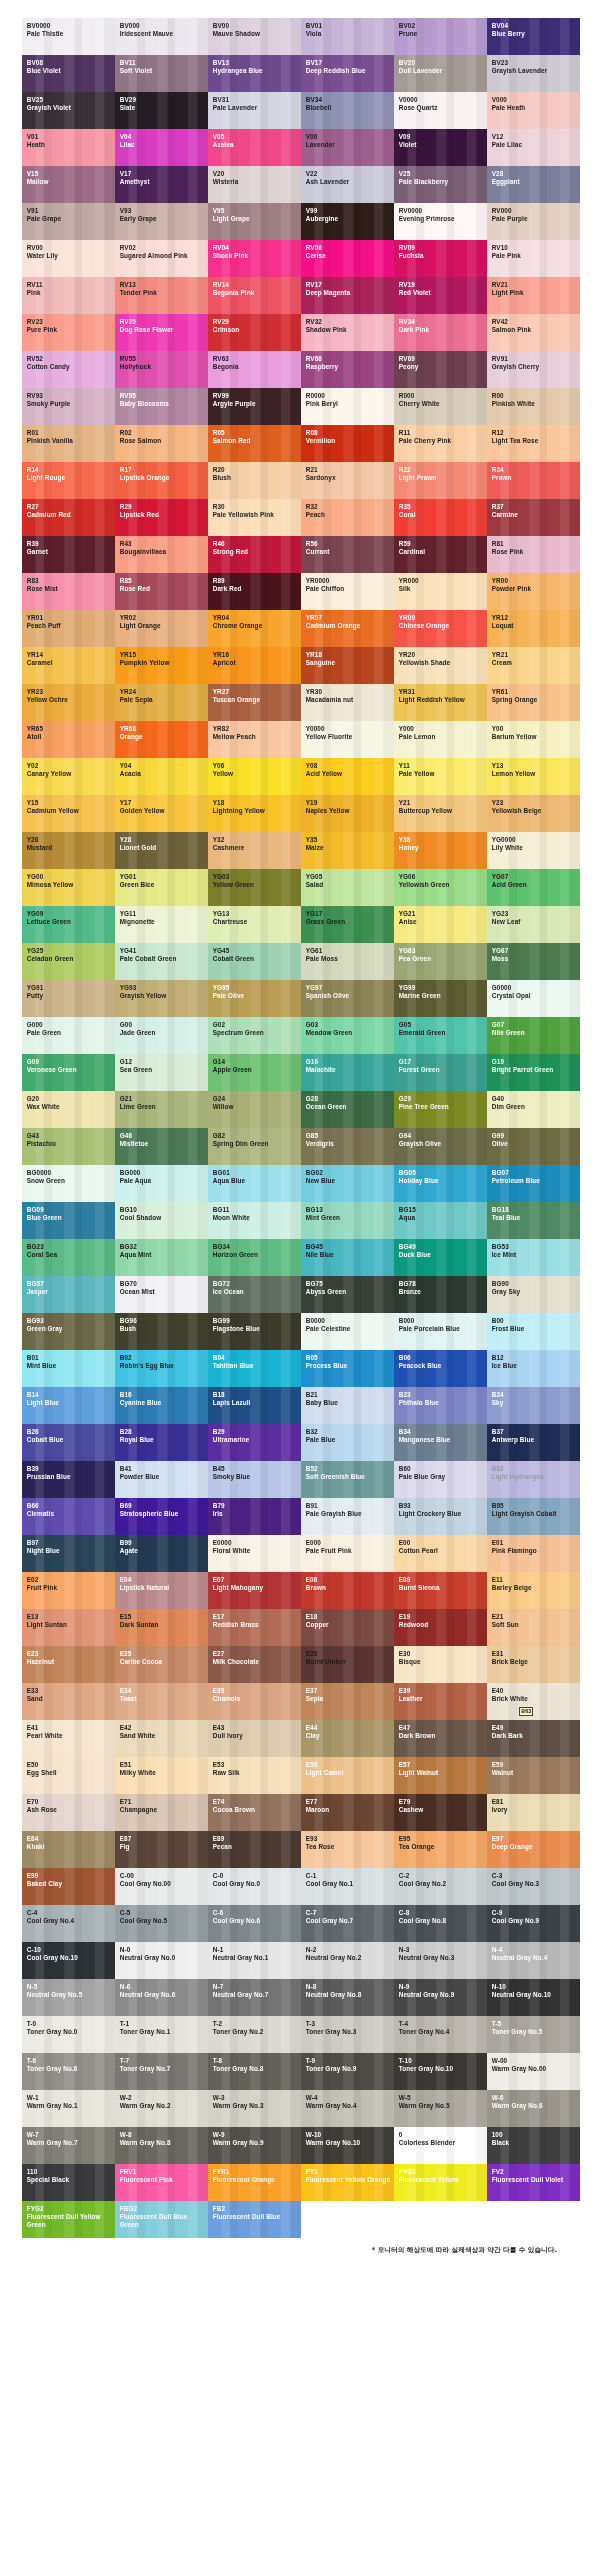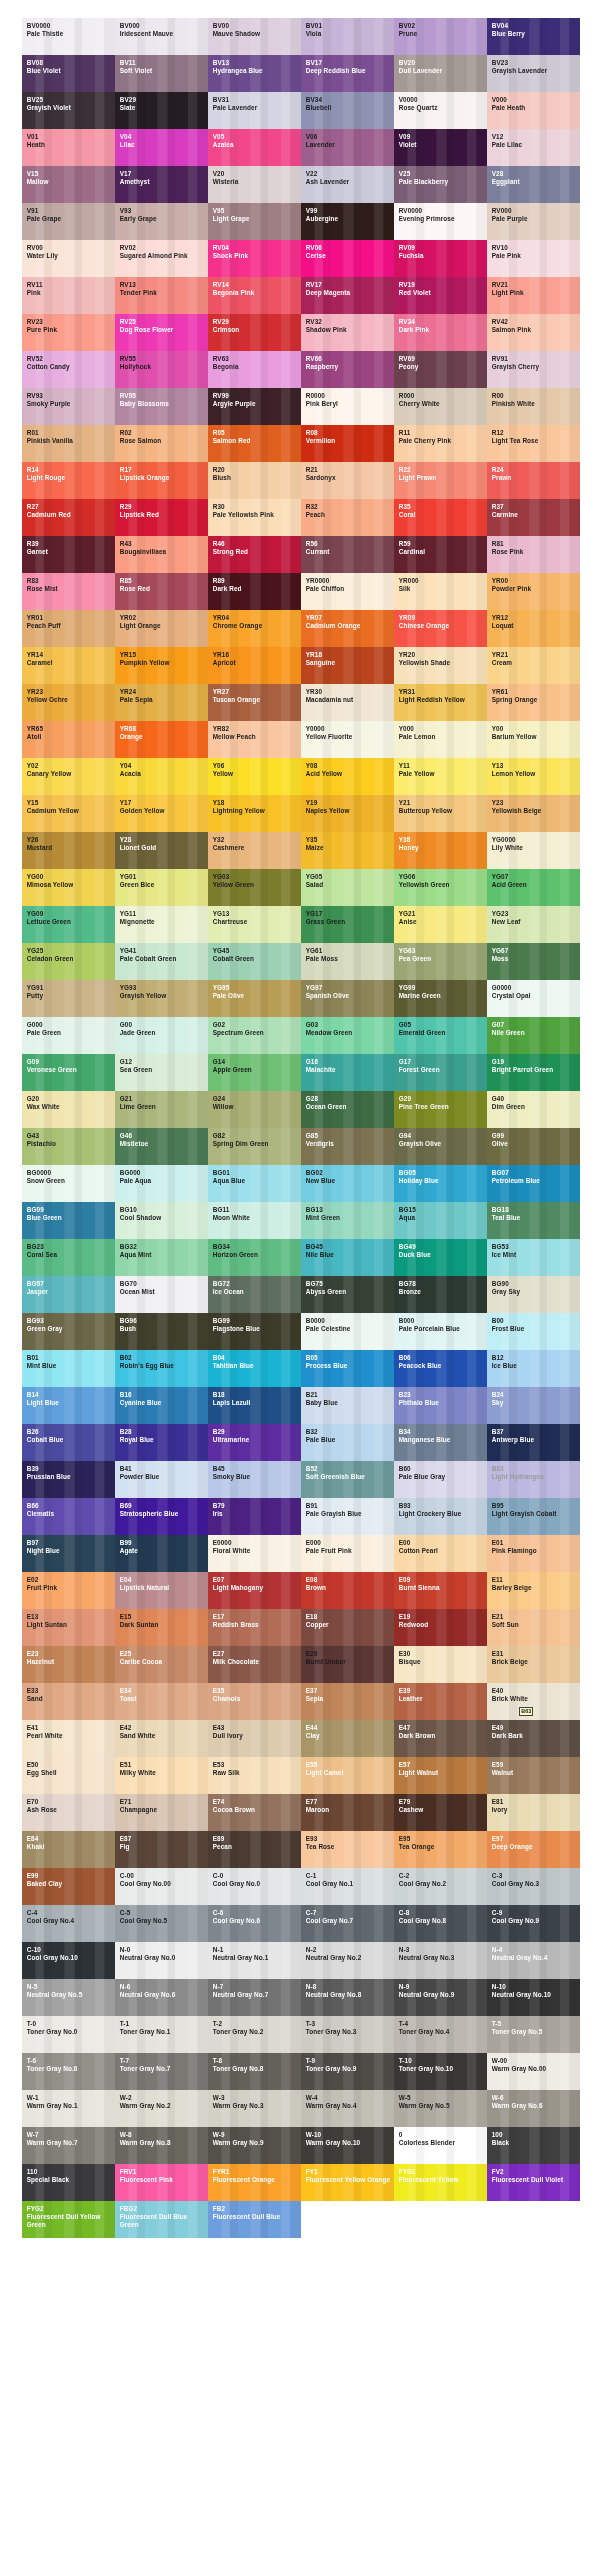--- a/index.html
+++ b/index.html
@@ -1881,17 +1881,18 @@
         <span class="code light">FBG2</span>
         <span class="cname light">Fluorescent Dull Blue Green</span>
       </div>
       <div class="swatch" style="background: rgb(109, 158, 222);">
         <div class="streaks"></div>
         <span class="code light">FB2</span>
         <span class="cname light">Fluorescent Dull Blue</span>
       </div>
     </div>
 
+  <div class="footnote">* 모니터의 해상도에 따라 실제색상과 약간 다를 수 있습니다.</div>
 
   <div class="tooltip" id="tooltip" style="left: 519px; top: 1707px;">B63</div>
 
 </div>
 
 
 </body></html>

